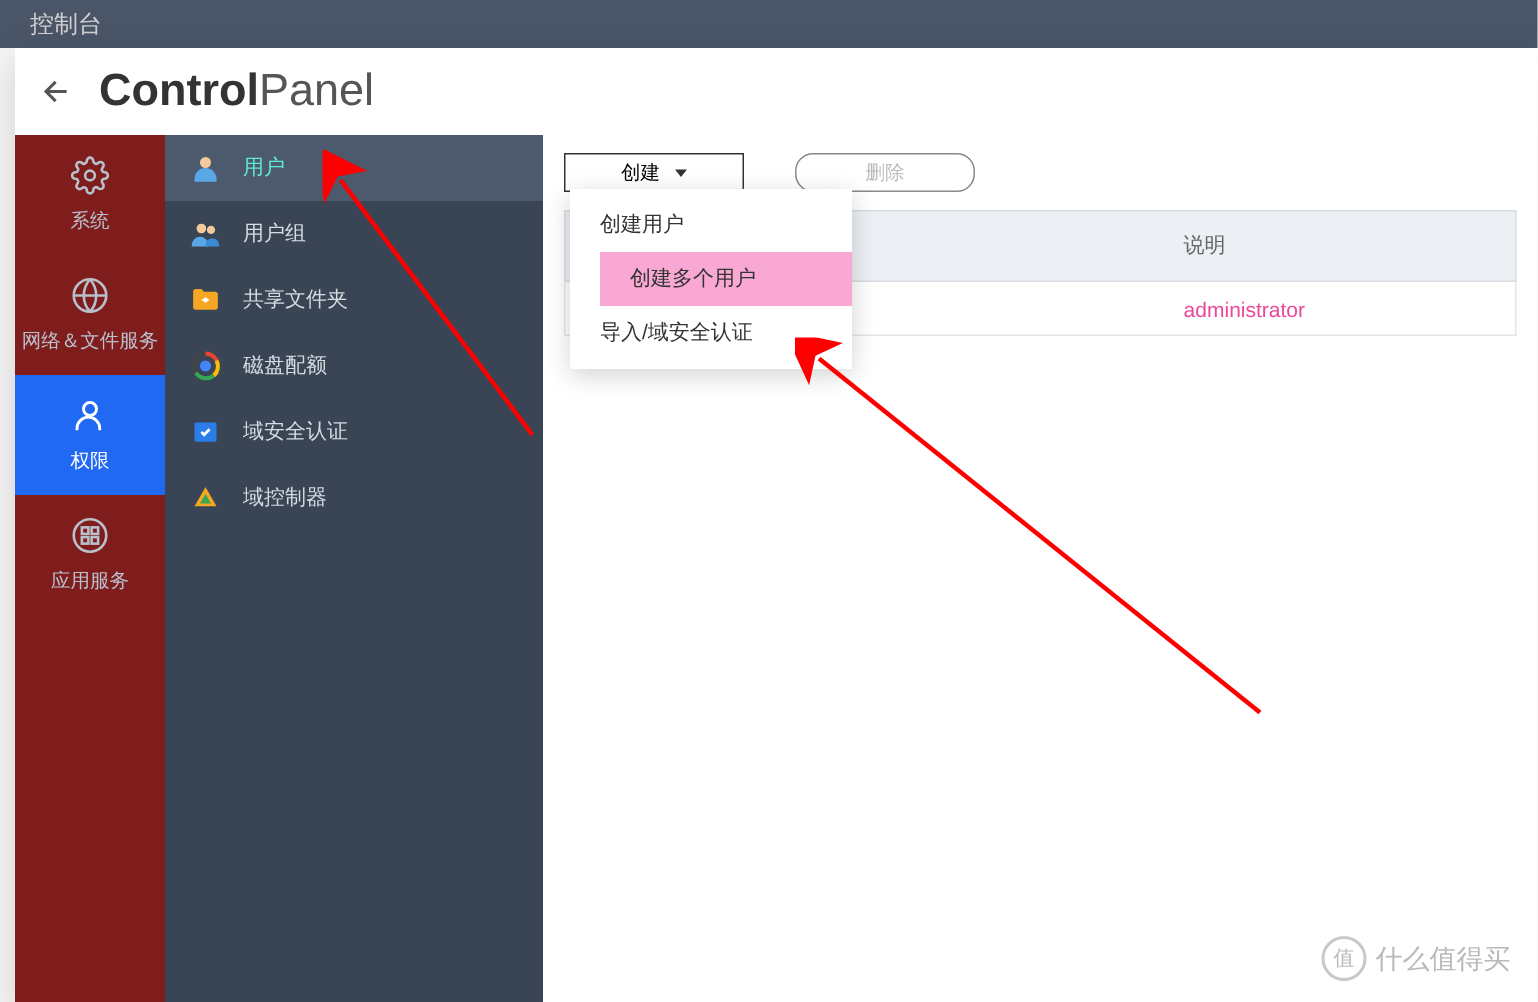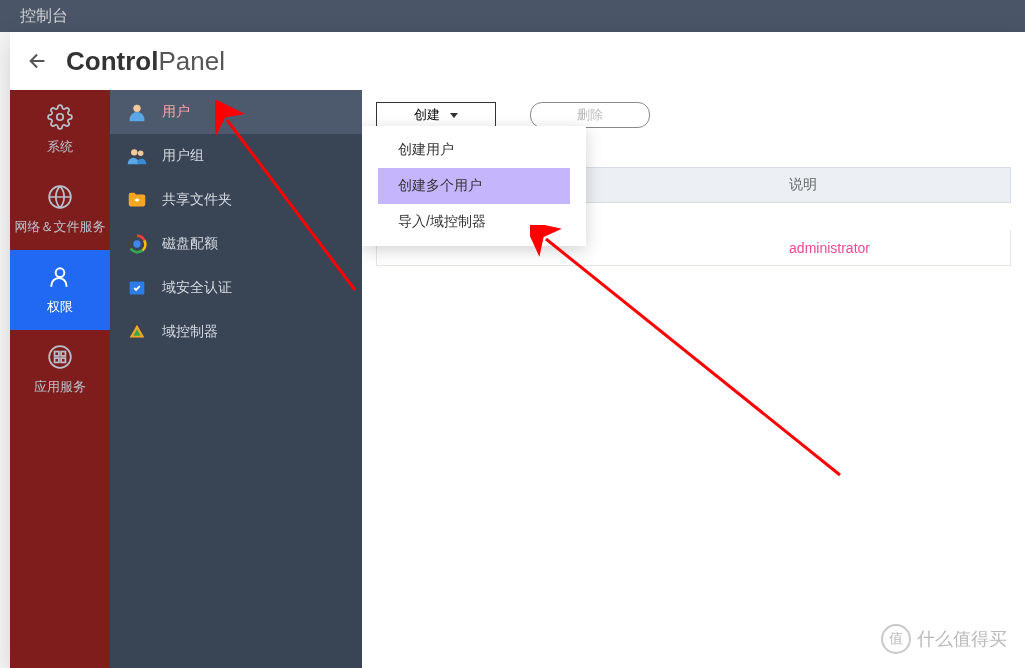--- a/index.html
+++ b/index.html
@@ -4,55 +4,55 @@
   <style>
     * { margin: 0; padding: 0; box-sizing: border-box; font-family: "Microsoft YaHei", Arial, sans-serif; }
     body { width: 1025px; height: 668px; background: #f5f5f5; overflow: hidden; position: relative; }
     
     .topbar { height: 32px; background: #4a5568; color: #d0d0d0; font-size: 16px; padding: 0 20px; display: flex; align-items: center; position: relative; }
     
     .window { position: absolute; top: 32px; left: 10px; right: 0; bottom: 0; background: #fff; box-shadow: 0 8px 24px rgba(0,0,0,0.15); display: flex; flex-direction: column; }
     
     .window-header { height: 58px; background: #fff; display: flex; align-items: center; padding: 0 14px; gap: 14px; }
     .back-arrow { width: 28px; height: 28px; display: flex; align-items: center; justify-content: center; cursor: pointer; color: #555; }
-    .window-title { font-size: 26px; color: #555; }
+    .window-title { font-size: 30px; color: #555; }
     .window-title .bold { font-weight: 600; color: #333; }
     
     .window-body { flex: 1; display: flex; overflow: hidden; }
     
     
     .icon-sidebar { width: 100px; background: #7f1d1d; display: flex; flex-direction: column; }
     .icon-item { display: flex; flex-direction: column; align-items: center; justify-content: center; padding: 14px 4px; color: #b8c0cc; cursor: pointer; font-size: 13px; gap: 8px; text-align: center; }
     .icon-item.active { background: #2168f2; color: #fff; }
     .icon-item .icn { width: 26px; height: 26px; display: flex; align-items: center; justify-content: center; }
     
     
     .menu-sidebar { width: 252px; background: #394454; display: flex; flex-direction: column; }
     .menu-item { display: flex; align-items: center; gap: 14px; padding: 0 16px; height: 44px; color: #d6dae1; cursor: pointer; font-size: 14px; }
-    .menu-item.active { background: #4d5a6d; color: #fca5a5; }
+    .menu-item.active { background: #4d5a6d; color: #5eead4; }
     .menu-item .micon { width: 22px; height: 22px; display:flex; align-items:center; justify-content:center; }
     
     
-    .content { flex: 1; background: #fff; padding: 8px 14px; display: flex; flex-direction: column; overflow: hidden; position: relative; gap: 27px; }
+    .content { flex: 1; background: #fff; padding: 8px 14px; display: flex; flex-direction: column; overflow: hidden; position: relative; }
     .toolbar { display: flex; gap: 34px; padding: 4px 0 12px 0; }
     .btn { min-width: 120px; height: 26px; border: 1px solid #333; background: #fff; font-size: 13px; display: flex; align-items: center; justify-content: center; cursor: pointer; gap: 10px; padding: 0 12px; }
     .btn.disabled { color: #bbb; border-color: #888; cursor: default; border-radius: 12px; }
     .caret { width: 0; height: 0; border-left: 4px solid transparent; border-right: 4px solid transparent; border-top: 5px solid #333; }
     
-    .table-header { display: flex; background: #eceff3; color: #666; font-size: 14px; height: 36px; align-items: center; border: 1px solid #d8dde3; }
+    .table-header { display: flex; background: #eceff3; color: #666; font-size: 14px; height: 48px; align-items: center; border: 1px solid #d8dde3; }
     .table-header > div { padding: 0 12px; }
     .col-user { flex: 1.8; }
     .col-desc { flex: 1; }
     .table-row { display: flex; height: 36px; align-items: center; font-size: 14px; color: #ec4899; border: 1px solid #e2e5ea; border-top: none; }
     .table-row > div { padding: 0 12px; }
     
     
-    .dropdown { position: absolute; top: 36px; left: 0; width: 224px; background: #fff; box-shadow: 0 4px 16px rgba(0,0,0,0.18); z-index: 50; padding: 6px 16px; }
+    .dropdown { position: absolute; top: 36px; left: 18px; width: 188px; background: #fff; box-shadow: 0 4px 16px rgba(0,0,0,0.18); z-index: 50; padding: 6px 0; }
     .dd-item { padding: 9px 20px; font-size: 14px; color: #333; cursor: pointer; }
-    .dd-item.highlight { background: #c4b5fd; }
+    .dd-item.highlight { background: #f9a8d4; margin-left: 20px; }
     
     
     .arrow-annotation { position: absolute; z-index: 100; pointer-events: none; }
     
     
     .watermark { position: absolute; right: 18px; bottom: 14px; display: flex; align-items: center; gap: 6px; color: rgba(100,100,100,0.45); font-size: 18px; font-weight: 500; z-index: 200;}
     .wm-circle { width: 30px; height: 30px; border: 2px solid rgba(100,100,100,0.35); border-radius: 50%; display:flex; align-items:center; justify-content:center; font-size: 14px;}
     
     svg { display: block; }
   </style>
@@ -188,21 +188,21 @@
           <span class="caret"></span>
         </div>
         <div class="btn disabled">
           <span>删除</span>
         </div>
       </div>
 
       <div class="dropdown">
         <div class="dd-item">创建用户</div>
         <div class="dd-item highlight">创建多个用户</div>
-        <div class="dd-item">导入/域控制器</div>
+        <div class="dd-item">导入/域安全认证</div>
       </div>
 
       <div class="table-header">
         <div class="col-user"></div>
         <div class="col-desc">说明</div>
       </div>
       <div class="table-row">
         <div class="col-user"></div>
         <div class="col-desc">administrator</div>
       </div>

